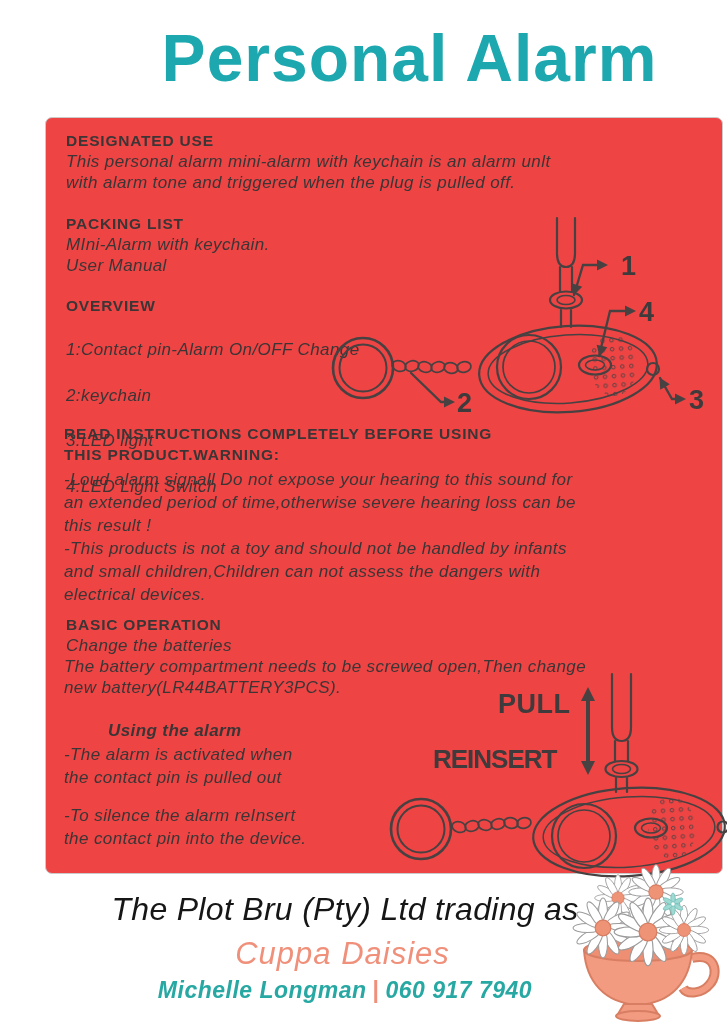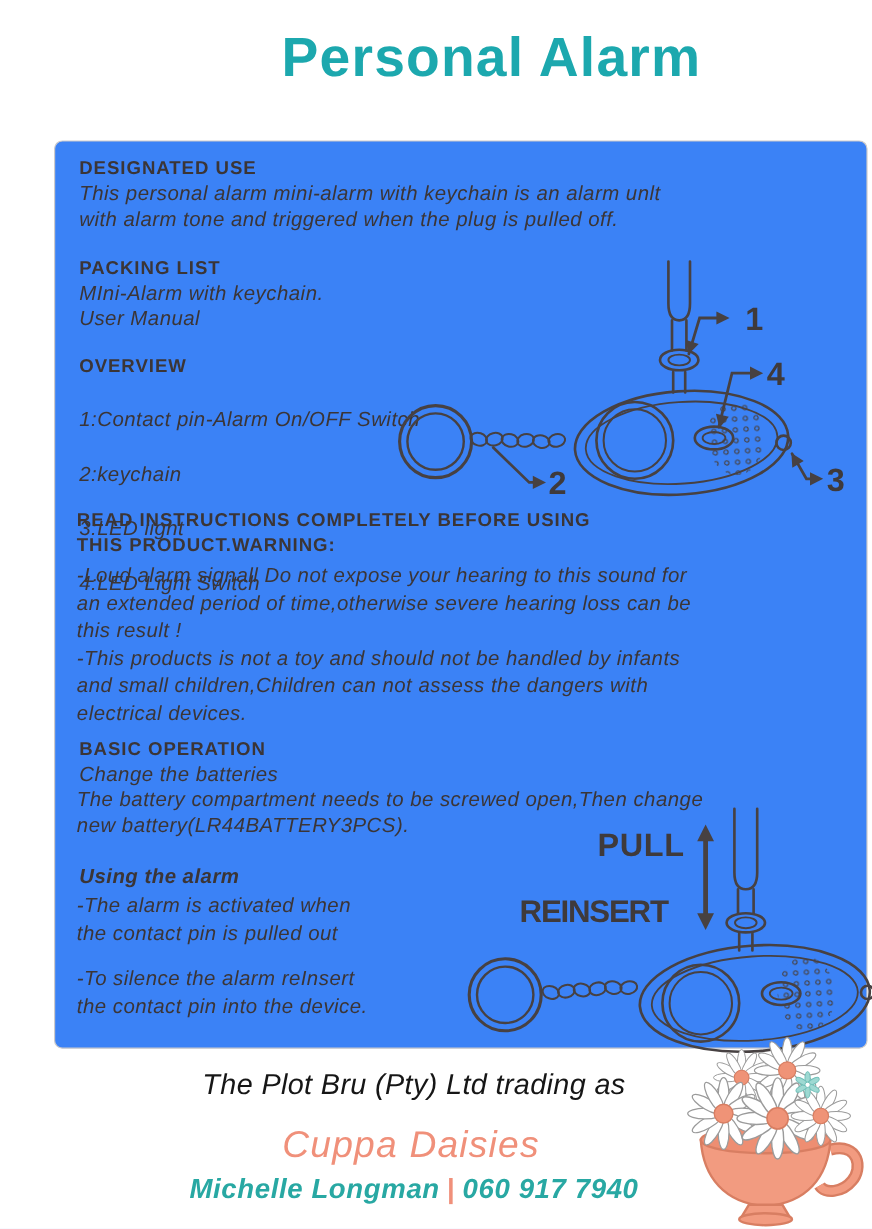--- a/index.html
+++ b/index.html
@@ -2,43 +2,43 @@
 <html><head>
 <meta charset="utf-8">
 <style>
   html,body{margin:0;padding:0;}
   .page{
     position:relative; width:727px; height:1024px; background:#ffffff;
     font-family:"Liberation Sans", sans-serif; color:#3b3536; overflow:hidden;
   }
   .title{
     position:absolute; left:100px; right:8px; top:20px; text-align:center;
-    font-size:46px; font-weight:bold; letter-spacing:1px; color:#1CA8AE;
+    font-size:66px; font-weight:bold; letter-spacing:1px; color:#1CA8AE;
   }
   .manual-box{
     position:absolute; left:45px; top:117px; width:676px; height:755px;
-    background:#3b82f6; border:1px solid #cdcaca; border-radius:7px;
+    background:#ef4444; border:1px solid #cdcaca; border-radius:7px;
   }
   .h{
     position:absolute; font-weight:bold; font-size:15.5px; letter-spacing:.8px;
     line-height:21px; white-space:pre-line; color:#3b3536;
   }
   .b{
     position:absolute; font-size:17px; letter-spacing:.4px; line-height:21px;
     white-space:pre-line; color:#3b3536;font-style:italic;
   }
   .b23{ line-height:23px; }
   .ov div{ line-height:24.5px; }
-  .subbold{ font-weight:bold; }
+  .subbold{ font-weight:bold;margin-left:42px; }
   .d-svg{ position:absolute; overflow:visible; }
   .dlabel text{ font-family:"Liberation Sans", sans-serif; font-weight:bold; font-size:27px; fill:#3f3a3b; }
   .dbig text.pullre{ font-family:"Liberation Sans", sans-serif; font-weight:bold; fill:#3f3a3b; }
   .footer-company{
     position:absolute; left:0; top:891px; width:690px; text-align:center;
-    font-style:italic; font-size:24px; color:#161616; letter-spacing:.3px;
+    font-style:italic; font-size:32px; color:#161616; letter-spacing:.3px;
   }
   .footer-brand{
     position:absolute; left:0; top:936px; width:685px; text-align:center;
     font-style:italic; font-weight:normal; font-size:31px; color:#F0907A; letter-spacing:1px;
   }
   .footer-contact{
     position:absolute; left:0; top:977px; width:690px; text-align:center;
     font-style:italic; font-weight:bold; font-size:23px; color:#28A8A3; letter-spacing:.5px;
   }
   .footer-contact .sep{ color:#F0907A; padding:0 6px; font-style:normal; }
@@ -56,21 +56,21 @@
     <div class="h" style="left:20px; top:12px">DESIGNATED USE</div>
     <div class="b" style="left:20px; top:33px">This personal alarm mini-alarm with keychain is an alarm unlt
 with alarm tone and triggered when the plug is pulled off.</div>
 
     <div class="h" style="left:20px; top:95px">PACKING LIST</div>
     <div class="b" style="left:20px; top:116px">MIni-Alarm with keychain.
 User Manual</div>
 
     <div class="h" style="left:20px; top:177px">OVERVIEW</div>
     <div class="b ov" style="left:20px; top:199px">
-      <div>1:Contact pin-Alarm On/OFF Switch</div>
+      <div>1:Contact pin-Alarm On/OFF Change</div>
       <div>2:keychain</div>
       <div>3:LED light</div>
       <div>4:LED Light Switch</div>
     </div>
 
     <svg class="d-svg" style="left:285px; top:75px" width="397" height="235" viewBox="0 0 397 235">
       <defs>
         <pattern id="dots1" width="9" height="9" patternUnits="userSpaceOnUse">
           <circle cx="3.2" cy="3.2" r="1.8" fill="none" stroke="#474142" stroke-width="0.9"></circle>
         </pattern>

